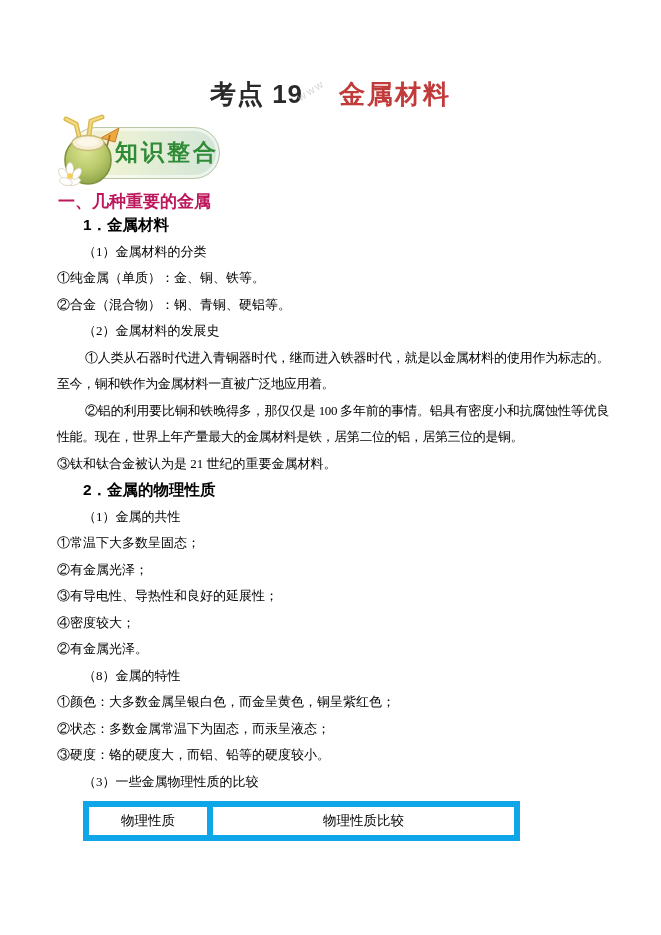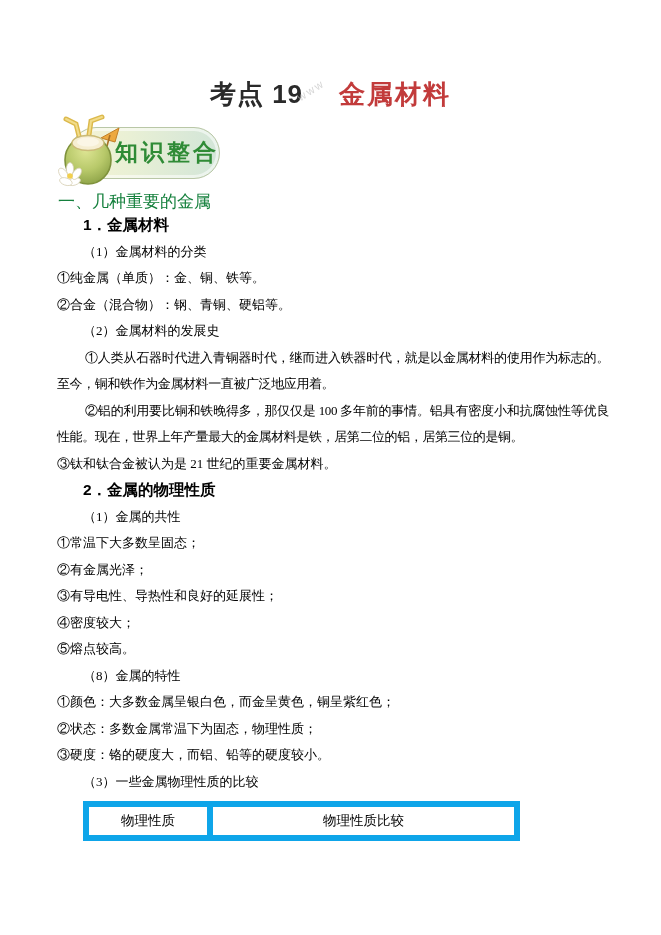--- a/index.html
+++ b/index.html
@@ -56,22 +56,22 @@
     font-weight:bold;font-size:23px;line-height:36px;
     color:#2f8b36;letter-spacing:3px;
     white-space:nowrap;
   }
   .coconut{position:absolute;left:0px;top:0px;}
   
   .sec-heading{
     position:absolute;left:58px;top:190px;
     margin:0;
     font-family:"Liberation Sans", sans-serif;
-    font-size:17px;line-height:24px;font-weight:normal;
-    color:#15803d;
+    font-size:17px;line-height:24px;font-weight:bold;
+    color:#be185d;
   }
   
   .content{
     position:absolute;left:57px;top:212px;
     width:552px;
   }
   .content p{margin:0;line-height:26.5px;font-size:13px;}
   .ph{  
     font-family:"Liberation Sans", sans-serif;
     font-weight:bold;font-size:15.5px !important;
@@ -158,24 +158,24 @@
     <p class="pp">（2）金属材料的发展史</p>
     <p class="pj">①人类从石器时代进入青铜器时代，继而进入铁器时代，就是以金属材料的使用作为标志的。至今，铜和铁作为金属材料一直被广泛地应用着。</p>
     <p class="pj">②铝的利用要比铜和铁晚得多，那仅仅是 100 多年前的事情。铝具有密度小和抗腐蚀性等优良性能。现在，世界上年产量最大的金属材料是铁，居第二位的铝，居第三位的是铜。</p>
     <p class="pi">③钛和钛合金被认为是 21 世纪的重要金属材料。</p>
     <p class="ph">2．金属的物理性质</p>
     <p class="pp">（1）金属的共性</p>
     <p class="pi">①常温下大多数呈固态；</p>
     <p class="pi">②有金属光泽；</p>
     <p class="pi">③有导电性、导热性和良好的延展性；</p>
     <p class="pi">④密度较大；</p>
-    <p class="pi">⑤熔点较高。</p>
+    <p class="pi">②有金属光泽。</p>
     <p class="pp">（8）金属的特性</p>
     <p class="pi">①颜色：大多数金属呈银白色，而金呈黄色，铜呈紫红色；</p>
-    <p class="pi">②状态：多数金属常温下为固态，物理性质；</p>
+    <p class="pi">②状态：多数金属常温下为固态，而汞呈液态；</p>
     <p class="pi">③硬度：铬的硬度大，而铝、铅等的硬度较小。</p>
     <p class="pp">（3）一些金属物理性质的比较</p>
   </div>
 
   <table class="props-table">
     <tbody>
         <tr>
       <th class="col1">物理性质</th>
       <th class="col2">物理性质比较</th>
     </tr>

